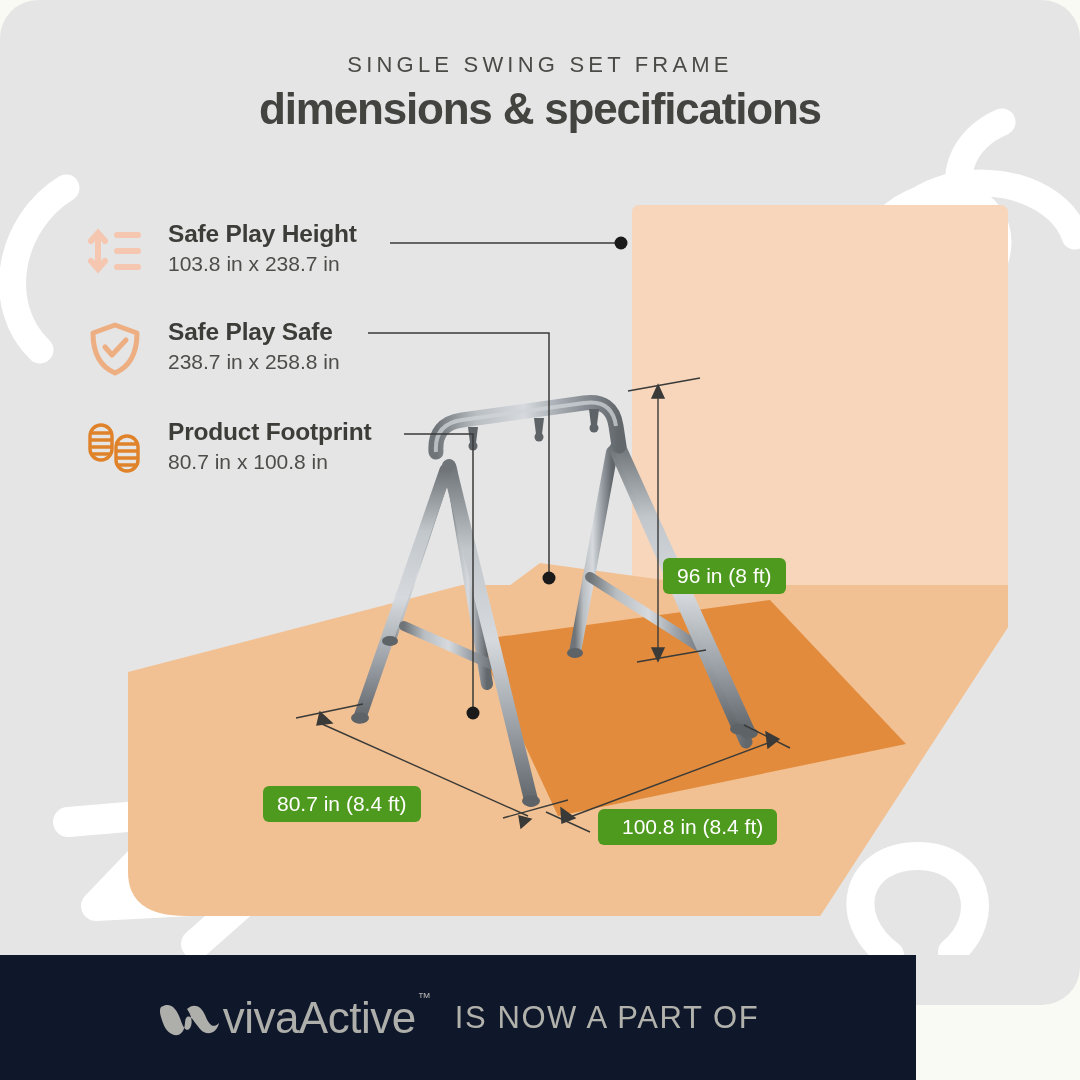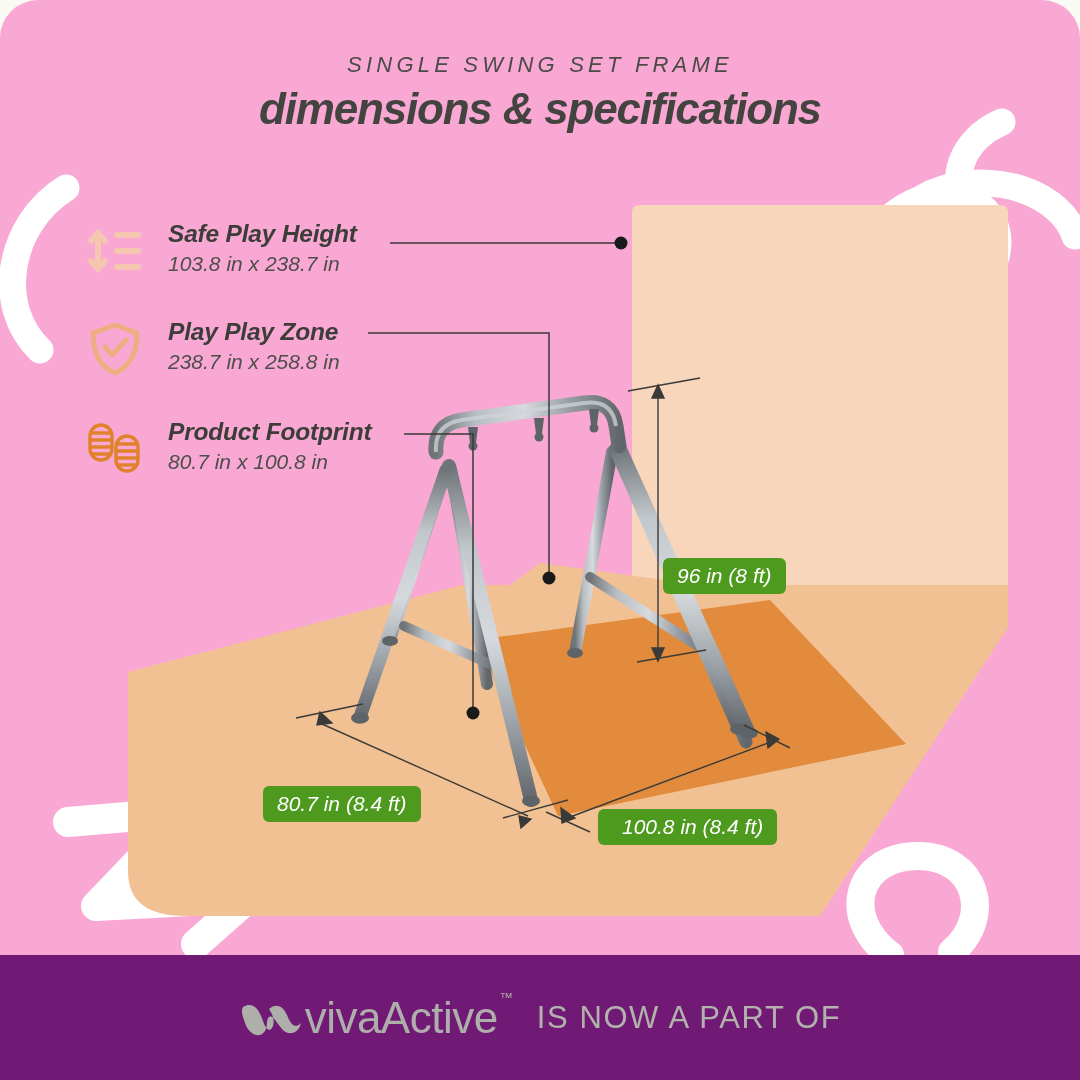--- a/index.html
+++ b/index.html
@@ -7,21 +7,21 @@
     width:1080px;height:1080px;overflow:hidden;
     background:#fafaf4;
     font-family:"Liberation Sans","DejaVu Sans",sans-serif;
     -webkit-font-smoothing:antialiased;
   }
   #stage{position:relative;width:1080px;height:1080px;overflow:hidden;background:#fafaf4;}
 
   
   .panel{
     position:absolute;left:0;top:0;width:1080px;height:1005px;
-    background:#f9a8d4;border-radius:38px;overflow:hidden;font-style:italic;
+    background:#e5e5e5;border-radius:38px;overflow:hidden;
   }
   .panel-svg{position:absolute;left:0;top:0;width:1080px;height:955px;display:block;}
 
   
   .eyebrow{
     position:absolute;left:0;top:52px;width:1080px;text-align:center;
     font-size:22px;letter-spacing:4.2px;color:#4a4a46;font-weight:500;
   }
   .headline{
     position:absolute;left:0;top:84px;width:1080px;text-align:center;
@@ -48,22 +48,22 @@
   .badge{
     position:absolute;background:#4e9a1e;color:#fff;border-radius:6px;
     font-size:21px;padding:7px 14px 8px;white-space:nowrap;line-height:1;margin-top:34px;
   }
   #badge-height{left:663px;top:524px;}
   #badge-width{left:263px;top:752px;}
   #badge-depth{left:598px;top:775px;padding-left:24px;}
 
   
   .footer{
-    position:absolute;left:0;top:955px;width:1080px;height:125px;
-    background:#701a75;display:flex;align-items:center;justify-content:center;gap:26px;
+    position:absolute;left:0;top:955px;width:916px;height:125px;
+    background:#0f172a;display:flex;align-items:center;justify-content:center;gap:26px;
   }
   .viva{display:flex;align-items:center;}
   .nowpart{
     font-size:31px;letter-spacing:1.6px;color:#b2b2ac;font-weight:400;white-space:nowrap;
   }
   .goba{display:flex;align-items:baseline;position:relative;}
   .goba .g1{font-size:54px;font-weight:bold;color:#7ab43c;letter-spacing:-1.6px;}
   .goba .g2{font-size:54px;font-weight:bold;color:#f08a28;letter-spacing:-1.6px;}
   .goba .reg{font-size:14px;color:#f08a28;position:relative;top:-28px;left:1px;}
   .viva-word{font-size:44px;color:#aeaeaa;letter-spacing:-0.5px;position:relative;}
@@ -216,21 +216,21 @@
         <span class="val">103.8 in x 238.7 in</span>
       </div>
 
       <div class="spec" id="spec-1">
         <span class="ico">
           <svg viewBox="0 0 58 58" width="58" height="58">
             <path d="M29 5 L51 13 C51 34 43 47 29 53 C15 47 7 34 7 13 Z" stroke="#edae82" stroke-width="5" fill="none" stroke-linejoin="round"></path>
             <path d="M19 27 L26 35 L40 20" stroke="#edae82" stroke-width="5" fill="none" stroke-linecap="round" stroke-linejoin="round"></path>
           </svg>
         </span>
-        <span class="ttl">Play Play Zone</span>
+        <span class="ttl">Safe Play Safe</span>
         <span class="val">238.7 in x 258.8 in</span>
       </div>
 
       <div class="spec" id="spec-2">
         <span class="ico">
           <svg viewBox="0 0 58 58" width="58" height="58">
             <g stroke="#e0822a" stroke-width="3.4" fill="none">
               <rect x="4" y="5" width="22" height="35" rx="11"></rect>
               <path d="M5 13 H25 M5 20 H25 M5 27 H25 M5 34 H25"></path>
               <rect x="30" y="16" width="22" height="35" rx="11"></rect>

